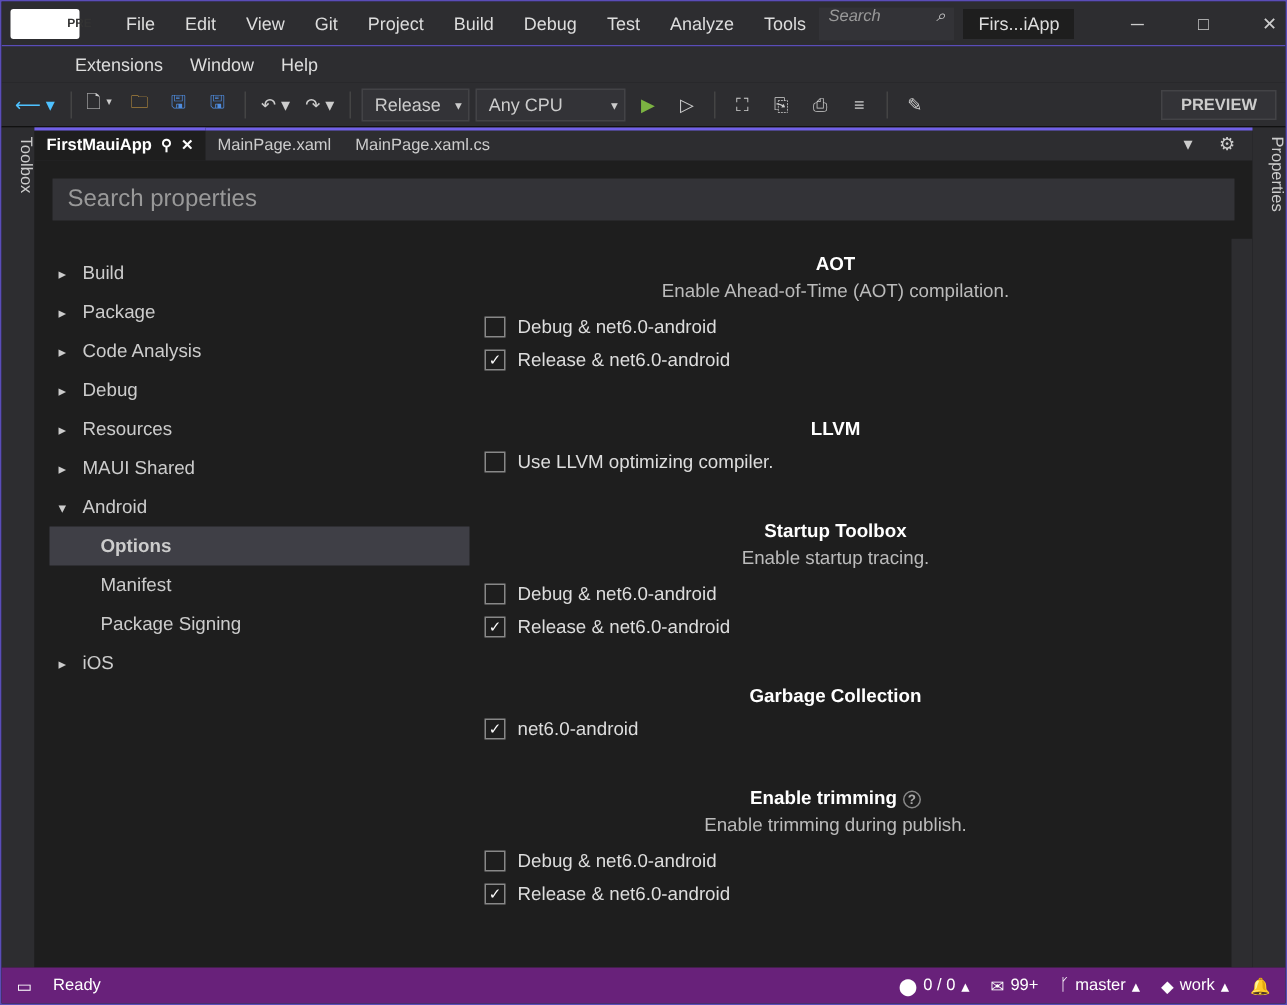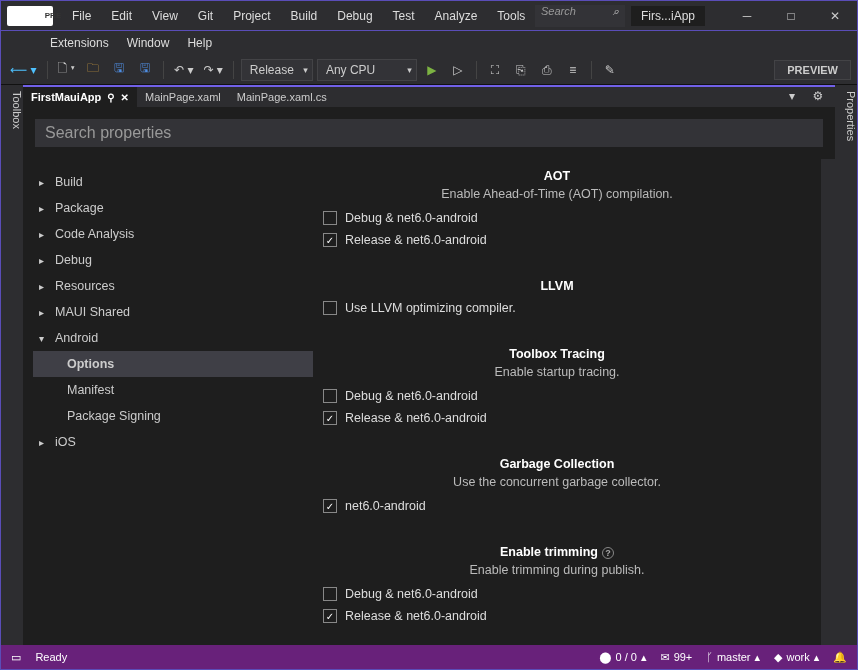--- a/index.html
+++ b/index.html
@@ -1,18 +1,18 @@
 <!DOCTYPE html>
 <html><head>
 <meta charset="utf-8">
 <style>
 * { margin:0; padding:0; box-sizing:border-box; font-family:"Segoe UI",Tahoma,sans-serif; }
 body { background:#1e1e1e; color:#ccc; width:858px; height:670px; overflow:hidden; position:relative; border:1px solid #5a4db8; }
 .titlebar { height:30px; background:#2d2d30; display:flex; align-items:center; padding-left:6px; border-bottom:1px solid #5a4db8; }
-.titlebar .logo { width:16px; height:20px; background:#fff; border-radius:2px; display:flex; align-items:center; justify-content:center; font-size:8px; color:#333; font-weight:bold; margin-right:10px;padding-left:46px; }
+.titlebar .logo { width:16px; height:20px; background:#fff; border-radius:2px; display:flex; align-items:center; justify-content:center; font-size:8px; color:#333; font-weight:bold; margin-right:22px;padding-left:46px; }
 .menubar { display:flex; gap:2px; }
 .menu-item { padding:3px 9px; font-size:12px; color:#ddd; cursor:pointer; }
 .titlebar-right { margin-left:auto; display:flex; align-items:center; gap:0; }
 .searchbox { background:#333337; width:90px; height:22px; display:flex; align-items:flex-start; padding:0 6px; font-size:11px; color:#999; margin-right:6px;font-style:italic; }
 .searchbox .mag { margin-left:auto; color:#ccc; }
 .appname { background:#1e1e1e; color:#ddd; font-size:12px; padding:3px 10px; margin-right:20px; }
 .winbtn { width:44px; height:28px; display:flex; align-items:center; justify-content:center; color:#ccc; font-size:12px; cursor:pointer; }
 .menurow2 { height:24px; background:#2d2d30; display:flex; align-items:center; padding-left:40px; }
 .toolbar { height:30px; background:#2d2d30; border-bottom:1px solid #111; display:flex; align-items:center; padding:0 6px; gap:4px; }
 .tb-btn { height:22px; min-width:22px; display:flex; align-items:center; justify-content:center; font-size:12px; color:#ccc; cursor:pointer; padding:0 3px; }
@@ -184,34 +184,33 @@
             </div>
           </div>
           <div class="section">
             <h4>LLVM</h4>
             <div class="chk">
               <span class="box"></span>
               <span>Use LLVM optimizing compiler.</span>
             </div>
           </div>
           <div class="section">
-            <h4>Toolbox Tracing</h4>
+            <h4>Startup Toolbox</h4>
             <div class="desc">Enable startup tracing.</div>
             <div class="chk">
               <span class="box"></span>
               <span>Debug &amp; net6.0-android</span>
             </div>
             <div class="chk">
               <span class="box">✓</span>
               <span>Release &amp; net6.0-android</span>
             </div>
           </div>
           <div class="section">
             <h4>Garbage Collection</h4>
-            <div class="desc">Use the concurrent garbage collector.</div>
             <div class="chk">
               <span class="box">✓</span>
               <span>net6.0-android</span>
             </div>
           </div>
           <div class="section">
             <h4>Enable trimming<span class="help-icon">?</span></h4>
             <div class="desc">Enable trimming during publish.</div>
             <div class="chk">
               <span class="box"></span>

